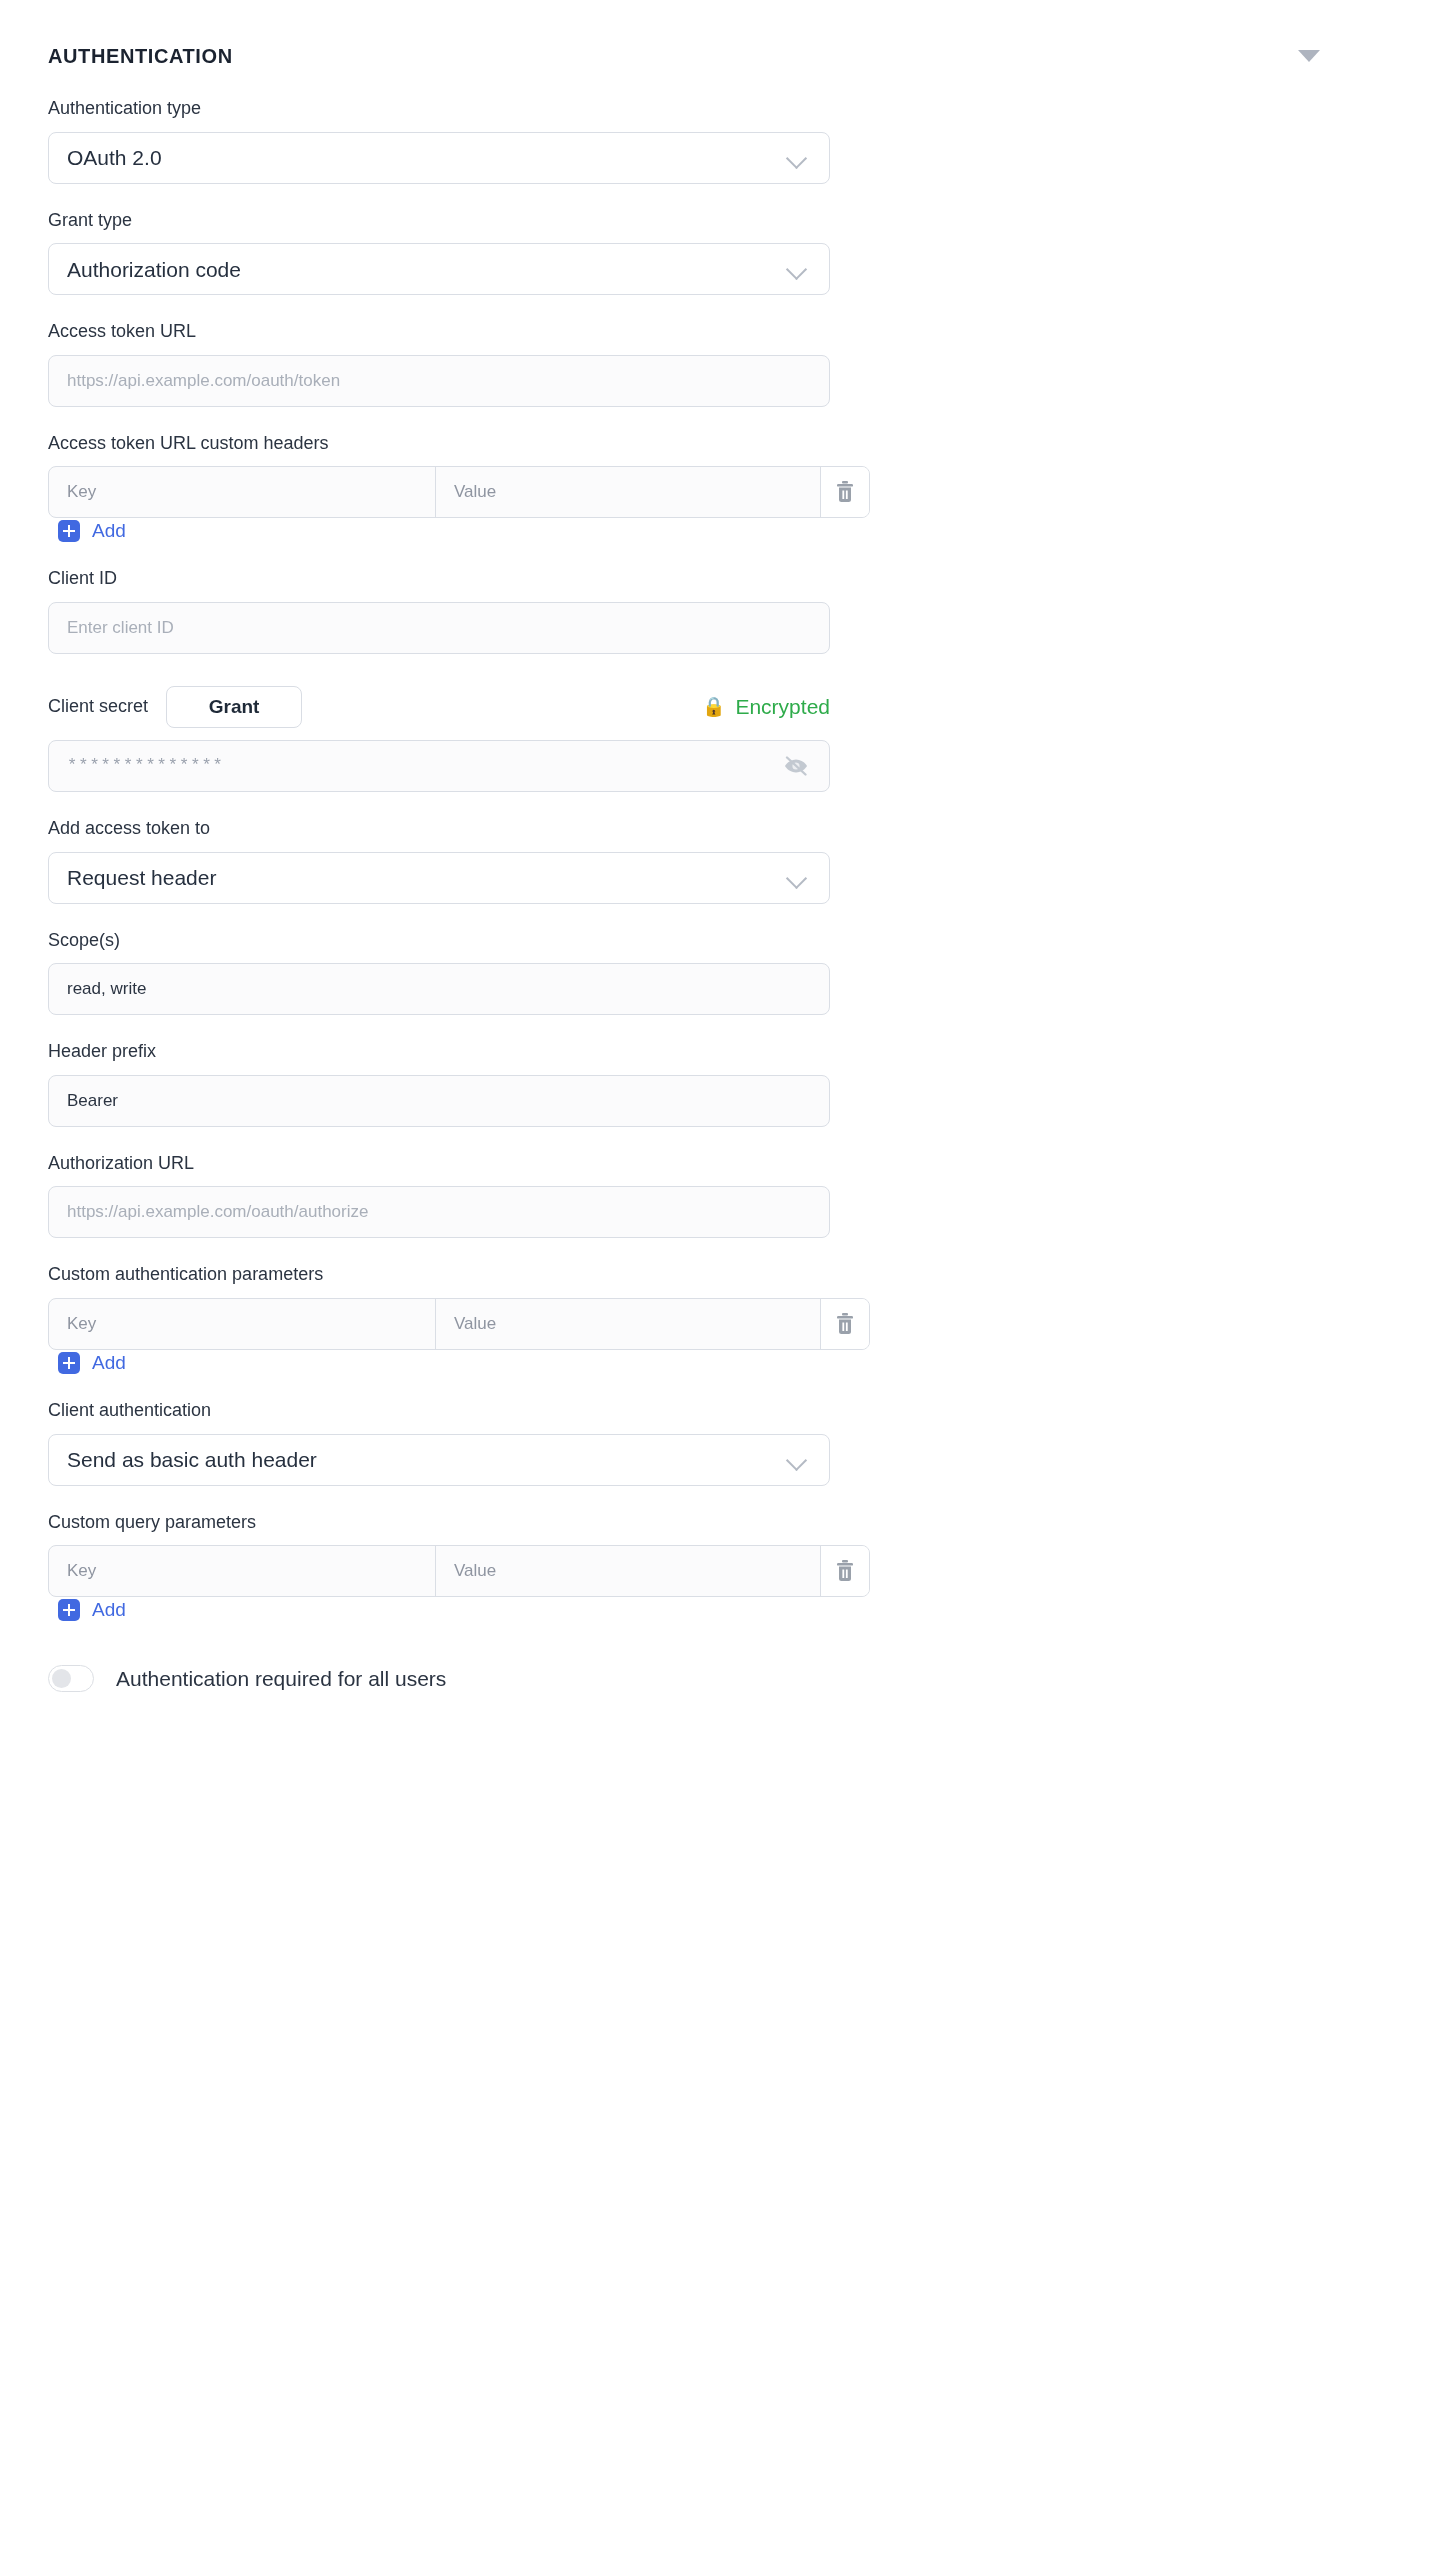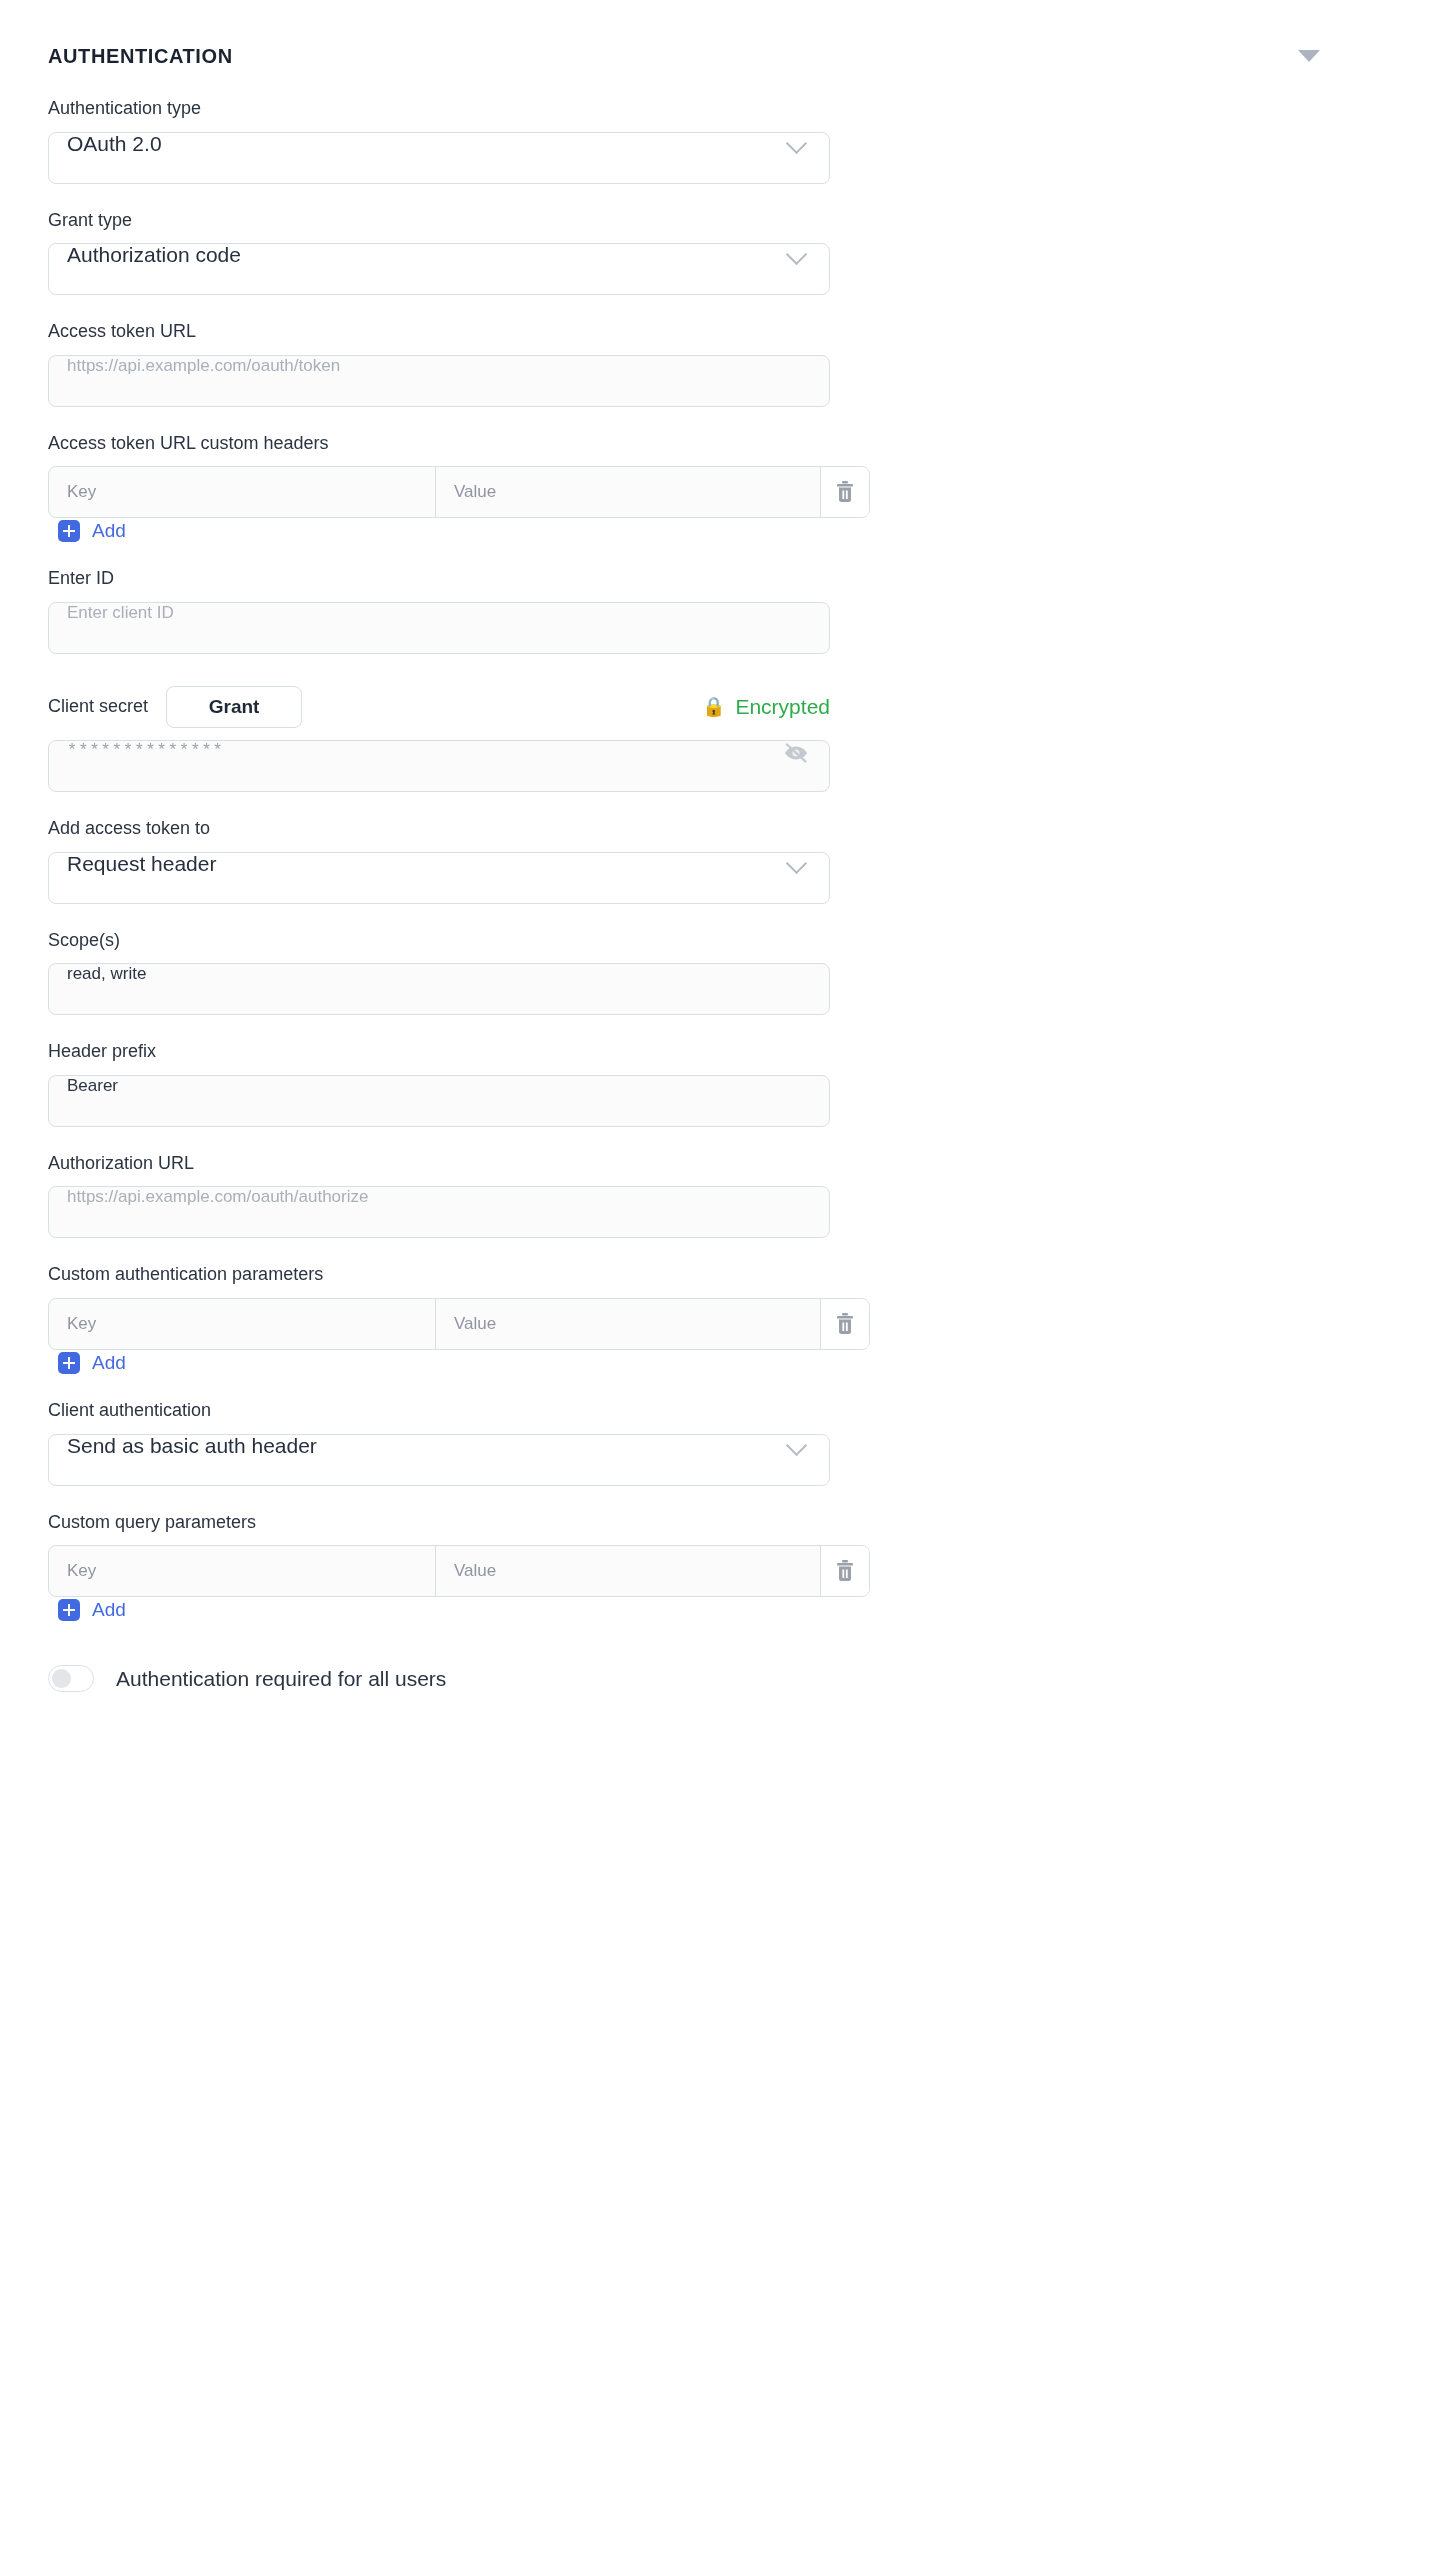--- a/index.html
+++ b/index.html
@@ -51,21 +51,21 @@
     line-height: 1.2;
     margin-bottom: 12px;
   }
 
   .control {
     width: 782px;
     height: 52px;
     border: 1px solid #dadee5;
     border-radius: 8px;
     display: flex;
-    align-items: flex-start;
+    align-items: center;
     padding: 0 18px;
   }
 
   
   .select {
     background: #ffffff;
     justify-content: space-between;
   }
   .select .select-value {
     font-size: 21px;
@@ -293,21 +293,21 @@
         </svg>
       </div>
     </div>
     <div class="add-row">
       <span class="add-plus"></span>
       <span class="add-label">Add</span>
     </div>
   </div>
 
   <div class="field">
-    <div class="field-label">Enter ID</div>
+    <div class="field-label">Client ID</div>
     <div class="control input">
       <span class="ph">Enter client ID</span>
     </div>
   </div>
 
   <div class="secret-row">
     <span class="secret-label">Client secret</span>
     <div class="edit-btn">Grant</div>
     <div class="encrypted-wrap">
       <span class="lock-icon">🔒</span>

